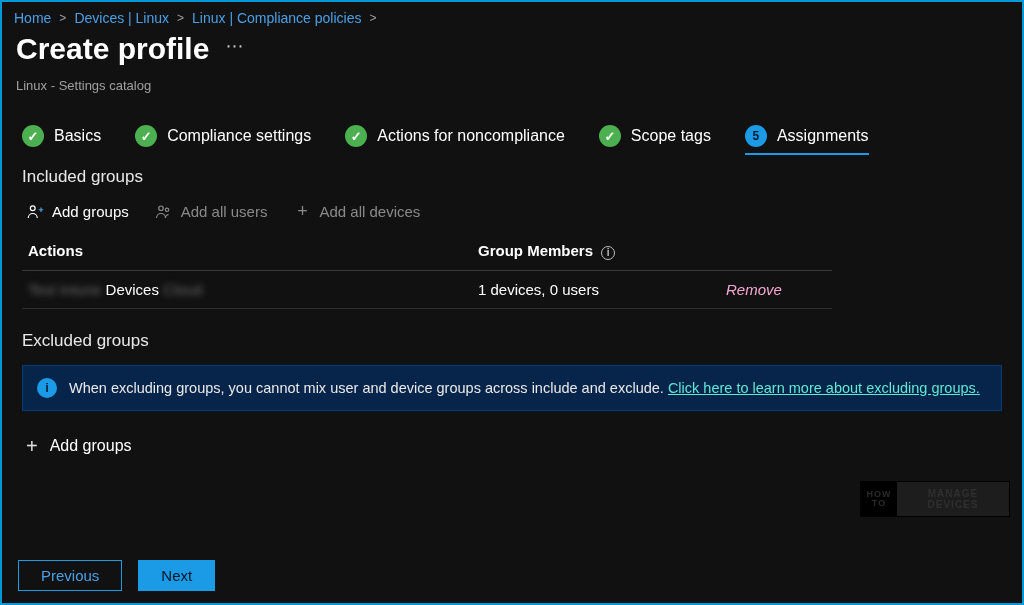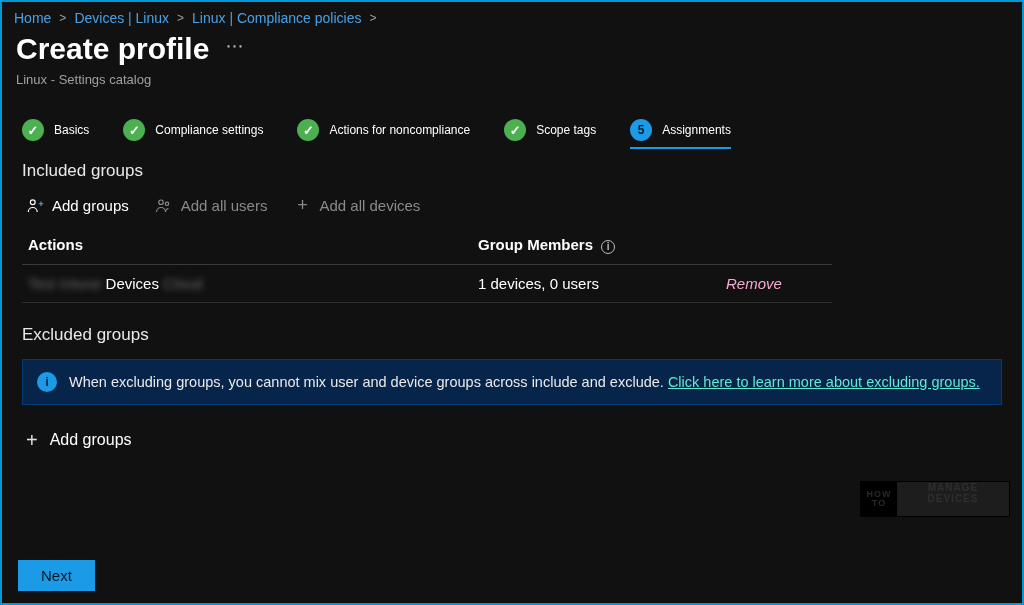--- a/index.html
+++ b/index.html
@@ -48,21 +48,21 @@
   .ellipsis {
     color: #bfbfbf;
     font-size: 18px;
     letter-spacing: 2px;
     position: relative;
     top: -3px;
   }
   .subtitle {
     color: #a0a0a0;
     font-size: 13px;
-    margin-top: 6px;
+    margin-top: 12px;
   }
   .wizard {
     display: flex;
     align-items: center;
     gap: 34px;
     padding: 22px 20px 8px 20px;
     font-size: 16px;
   }
   .step {
     display: flex;
@@ -81,21 +81,21 @@
   }
   .step-icon.done {
     background: #4caf50;
     color: #fff;
   }
   .step-icon.current {
     background: #1b9ae6;
     color: #0a1a2a;
     font-size: 12px;
   }
-  .step-label { font-size: 12px; }
+  .step-label { font-size: 16px; }
   .step.current-step {
     border-bottom: 2px solid #1b9ae6;
     padding-bottom: 6px;
     margin-bottom: -8px;
   }
   .section {
     padding: 12px 28px 0 20px;
   }
   .section-title {
     font-size: 17px;
@@ -233,20 +233,21 @@
   }
   .watermark {
     position: absolute;
     right: 12px;
     bottom: 86px;
     width: 150px;
     height: 36px;
     background: #1d1d1d;
     border: 1px solid #000;
     display: flex;
+    align-items: center;
     font-size: 12px;
     color: #2f2f2f;
     letter-spacing: 1px;
   }
   .wm-left {
     background: #000;
     color: #2a2a2a;
     width: 36px;
     height: 100%;
     display: flex;
@@ -373,20 +374,21 @@
     <span>When excluding groups, you cannot mix user and device groups across include and exclude. </span><span class="banner-link">Click here to learn more about excluding groups.</span>
   </div>
 </div>
 
 <div class="add-groups-excl">
   <span class="plus-icon">+</span>
   <span>Add groups</span>
 </div>
 
 <div class="footer">
+  <button class="btn btn-prev">Previous</button>
   <button class="btn btn-next">Next</button>
 </div>
 
 <div class="watermark">
   <div class="wm-left">
     <span>HOW</span>
     <span>TO</span>
   </div>
   <div class="wm-right">
     <span>MANAGE</span><br>

